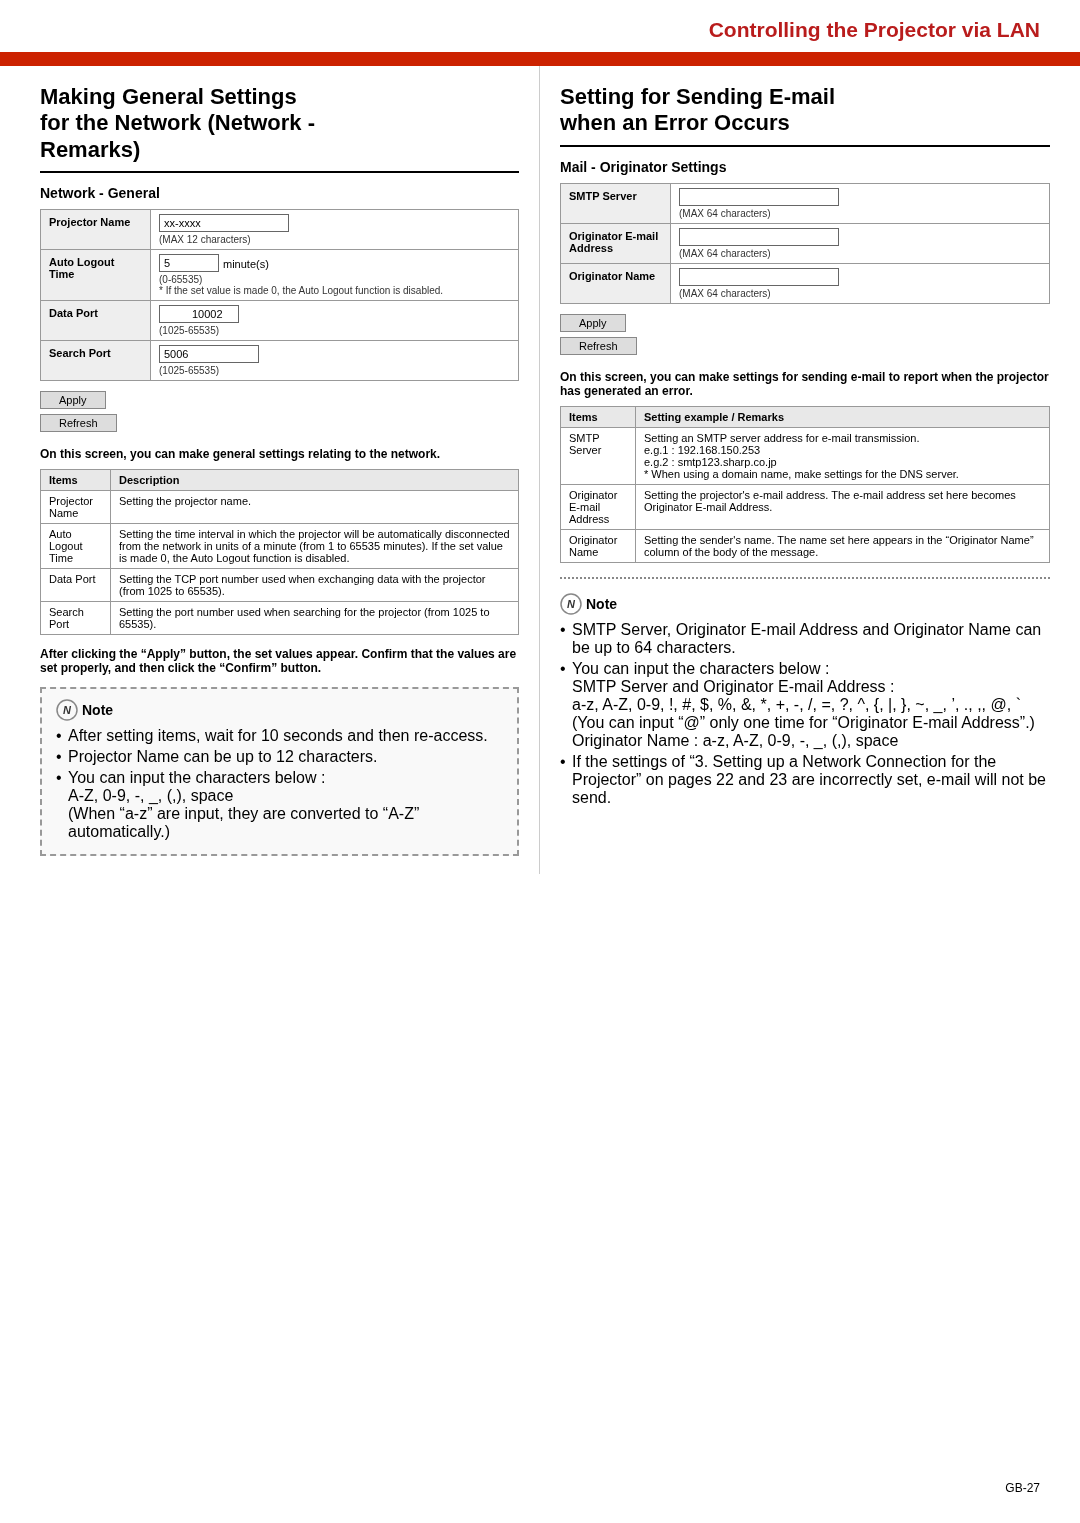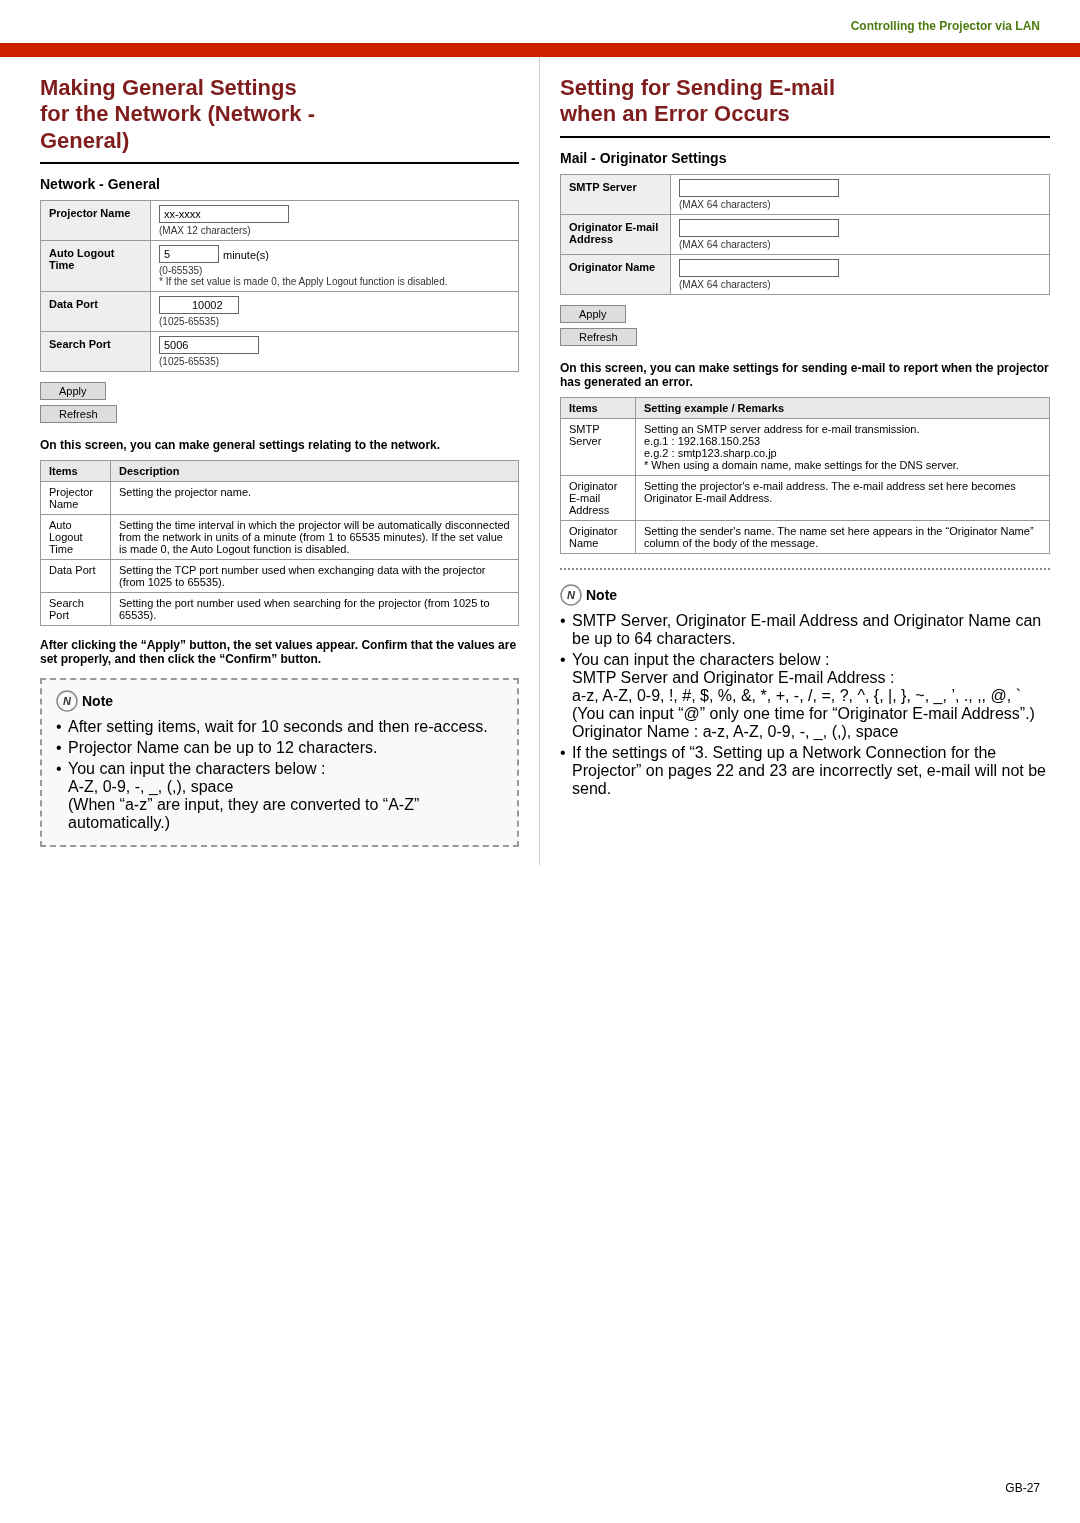--- a/index.html
+++ b/index.html
@@ -11,22 +11,22 @@
       font-size: 13px;
       color: #000;
       position: relative;
     }
 
     .page-header {
       text-align: right;
       padding: 18px 40px 10px 40px;
     }
     .page-title-header {
-      color: #4d7c0f;
-      font-size: 12px;
+      color: #b91c1c;
+      font-size: 21px;
       font-weight: bold;
     }
 
     .red-bar {
       height: 14px;
       background: #cc2200;
       margin: 0;
     }
 
     .two-col-layout {
@@ -42,21 +42,21 @@
     }
 
     .right-col {
       width: 50%;
       padding: 18px 30px 18px 20px;
     }
 
     .section-heading {
       font-size: 22px;
       font-weight: 900;
-      color: #7f1d1d;
+      color: #000000;
       line-height: 1.2;
       margin-bottom: 6px;
     }
 
     .section-divider {
       border: none;
       border-top: 2px solid #000;
       margin: 8px 0 12px 0;
     }
 
@@ -242,21 +242,21 @@
 
 <div class="red-bar"></div>
 
 <div class="two-col-layout">
 
   <div class="left-col">
     <div class="section-heading">
       <span>Making General Settings</span><br>
       <span>for the Network</span>
       <span>(Network -</span><br>
-      <span>General)</span>
+      <span>Remarks)</span>
     </div>
     <hr class="section-divider">
 
     <div class="subsection-label">Network - General</div>
 
     <div class="form-box">
 
       <div class="form-row">
         <div class="form-label">Projector Name</div>
         <div class="form-value">
@@ -266,21 +266,21 @@
       </div>
 
       <div class="form-row">
         <div class="form-label">Auto Logout Time</div>
         <div class="form-value">
           <div style="display:flex;align-items:center;gap:4px;">
             <input type="text" class="form-input" style="width: 60px;" value="5">
             <span style="font-size:11px;">minute(s)</span>
           </div>
           <div class="form-hint">(0-65535)</div>
-          <div class="form-hint">* If the set value is made 0, the Apply Logout function is disabled.</div>
+          <div class="form-hint">* If the set value is made 0, the Auto Logout function is disabled.</div>
         </div>
       </div>
 
       <div class="form-row">
         <div class="form-label">Data Port</div>
         <div class="form-value">
           <input type="text" class="form-input" style="width: 80px; padding-left: 32px;" value="10002">
           <div class="form-hint">(1025-65535)</div>
         </div>
       </div>

